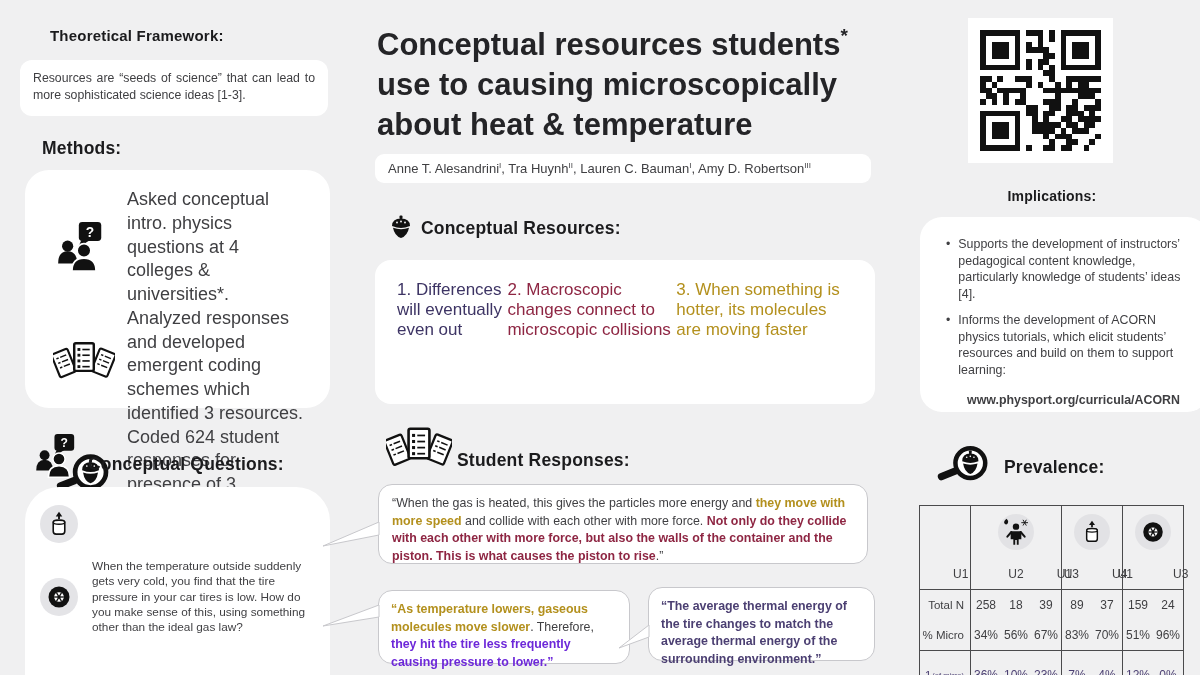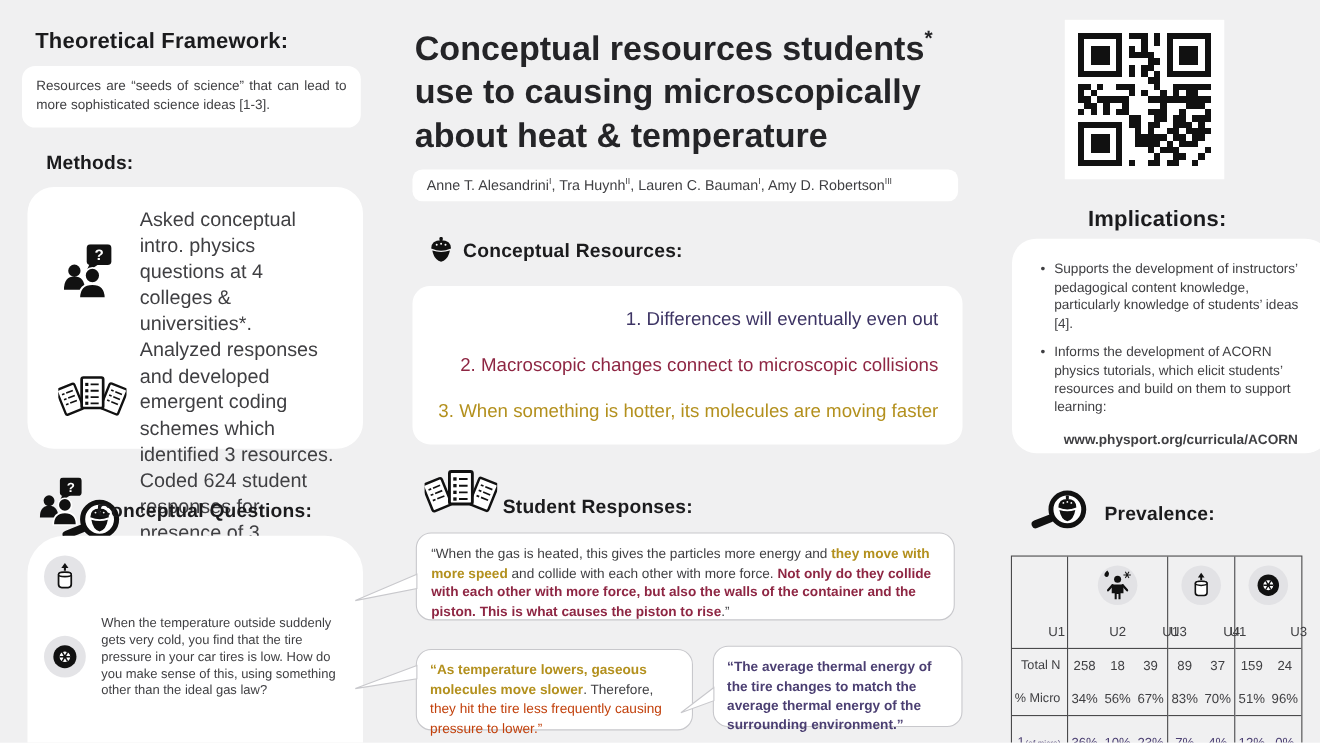--- a/index.html
+++ b/index.html
@@ -3,21 +3,21 @@
 <meta charset="utf-8">
 <style>
   html,body{margin:0;padding:0;}
   #poster{position:relative;width:1200px;height:675px;background:#f0f0f1;overflow:hidden;
           font-family:"Liberation Sans",sans-serif;color:#3f3f42;}
   .abs{position:absolute;}
   .h{font-weight:700;color:#1b1b1d;letter-spacing:.2px;}
   .card{position:absolute;background:#fff;}
 
   
-  .tf-h{left:32px;top:27px;font-size:20px;}
+  .tf-h{left:50px;top:27px;font-size:15px;}
   .tf-card{left:20px;top:60px;width:282px;height:36px;border-radius:12px;padding:10px 13px;
            font-size:12.3px;line-height:1.4;text-align:justify;}
   .m-h{left:42px;top:138px;font-size:17.5px;}
   .m-card{left:25px;top:170px;width:273px;height:202px;border-radius:24px;padding:18px 16px;
           display:flex;flex-direction:column;justify-content:space-between;}
   .m-row{display:flex;align-items:center;}
   .m-icon{flex:0 0 86px;display:flex;justify-content:center;align-items:center;}
   .m-text{font-size:18px;line-height:1.32;padding-right:4px;}
   .q-h-icon{left:36px;top:434px;}
   .q-h{left:88px;top:454px;font-size:17.5px;}
@@ -28,35 +28,35 @@
   .q-text{font-size:11.8px;line-height:1.3;}
 
   
   .title{left:377px;top:18px;width:530px;font-size:31px;line-height:40px;font-weight:700;color:#242427;}
   .title sup{font-size:19px;position:relative;top:-2px;}
   .authors-card{left:375px;top:154px;width:470px;border-radius:9px;padding:7px 13px;font-size:13px;}
   .authors-card sup{font-size:8px;}
   .res-h-icon{left:389px;top:215px;}
   .res-h{left:421px;top:218px;font-size:17.5px;}
   .res-card{left:375px;top:260px;width:456px;height:104px;border-radius:16px;padding:20px 22px;
-            display:flex;flex-direction:column;justify-content:space-between;text-align:right;}
+            display:flex;flex-direction:row;justify-content:space-between;}
   .res-item{font-size:17px;}
   .sr-h-icon{left:386px;top:426px;}
   .sr-h{left:457px;top:450px;font-size:17.5px;}
   .bubble{position:absolute;background:#fff;border:1px solid #c8c8cc;border-radius:14px;
           font-size:12.4px;line-height:1.42;}
   .b1{left:378px;top:484px;width:462px;height:58px;padding:10px 13px;}
   .b2{left:378px;top:590px;width:226px;height:52px;padding:10px 12px;}
   .b3{left:648px;top:587px;width:201px;height:52px;padding:10px 12px;}
   .tail{position:absolute;overflow:visible;}
   .tail polygon{fill:#fff;stroke:#c8c8cc;stroke-width:1;}
 
   
   .qr-card{left:968px;top:18px;width:145px;height:145px;display:flex;align-items:center;justify-content:center;}
-  .imp-h{left:920px;top:188px;width:264px;text-align:center;font-size:20px;}
+  .imp-h{left:920px;top:188px;width:264px;text-align:center;font-size:14px;}
   .imp-card{left:920px;top:217px;width:237px;height:157px;border-radius:22px;padding:19px 26px;
             font-size:12.4px;line-height:1.35;}
   .imp-row{display:flex;gap:8px;margin-bottom:9px;}
   .imp-row .bullet::before{content:"•";}
   .imp-link{margin-left:21px;margin-top:13px;font-weight:600;}
   .prev-h-icon{left:936px;top:443px;}
   .prev-h{left:1004px;top:457px;font-size:17.5px;}
 
   
   .ptable{position:absolute;left:919px;top:505px;display:flex;border:1px solid #4a4a4c;}
@@ -272,21 +272,21 @@
   <div class="bubble b1">
     <svg class="tail" style="left:-57px;top:36px;" width="58" height="28">
         <polygon points="57,1 1,25 57,14"></polygon>
       </svg>
     <span style="color: rgb(63, 63, 66); font-weight: 400;">“When the gas is heated, this gives the particles more energy and </span><span style="color: rgb(179, 144, 29); font-weight: 700;">they move with more speed</span><span style="color: rgb(63, 63, 66); font-weight: 400;"> and collide with each other with more force. </span><span style="color: rgb(142, 38, 67); font-weight: 700;">Not only do they collide with each other with more force, but also the walls of the container and the piston. This is what causes the piston to rise</span><span style="color: rgb(63, 63, 66); font-weight: 400;">.”</span>
   </div>
   <div class="bubble b2">
     <svg class="tail" style="left:-57px;top:12px;" width="58" height="26">
         <polygon points="57,2 1,23 57,14"></polygon>
       </svg>
-    <span style="color: rgb(179, 144, 29); font-weight: 700;">“As temperature lowers, gaseous molecules move slower</span><span style="color: rgb(63, 63, 66); font-weight: 400;">. Therefore, </span><span style="color: #c2410c; font-weight: 400;">they hit the tire less frequently causing pressure to lower.”</span>
+    <span style="color: rgb(179, 144, 29); font-weight: 700;">“As temperature lowers, gaseous molecules move slower</span><span style="color: rgb(63, 63, 66); font-weight: 400;">. Therefore, </span><span style="color: #6d28d9; font-weight: 700;">they hit the tire less frequently causing pressure to lower.”</span>
   </div>
   <div class="bubble b3">
     <svg class="tail" style="left:-31px;top:36px;" width="32" height="26">
         <polygon points="31,1 1,24 31,13"></polygon>
       </svg>
     <span style="color: rgb(75, 63, 114); font-weight: 700;">“The average thermal energy of the tire changes to match the average thermal energy of the surrounding environment.”</span>
   </div>
 
   <div class="card qr-card">
     <svg id="qr-svg" width="121" height="121" viewBox="0 0 21 21" shape-rendering="crispEdges">

